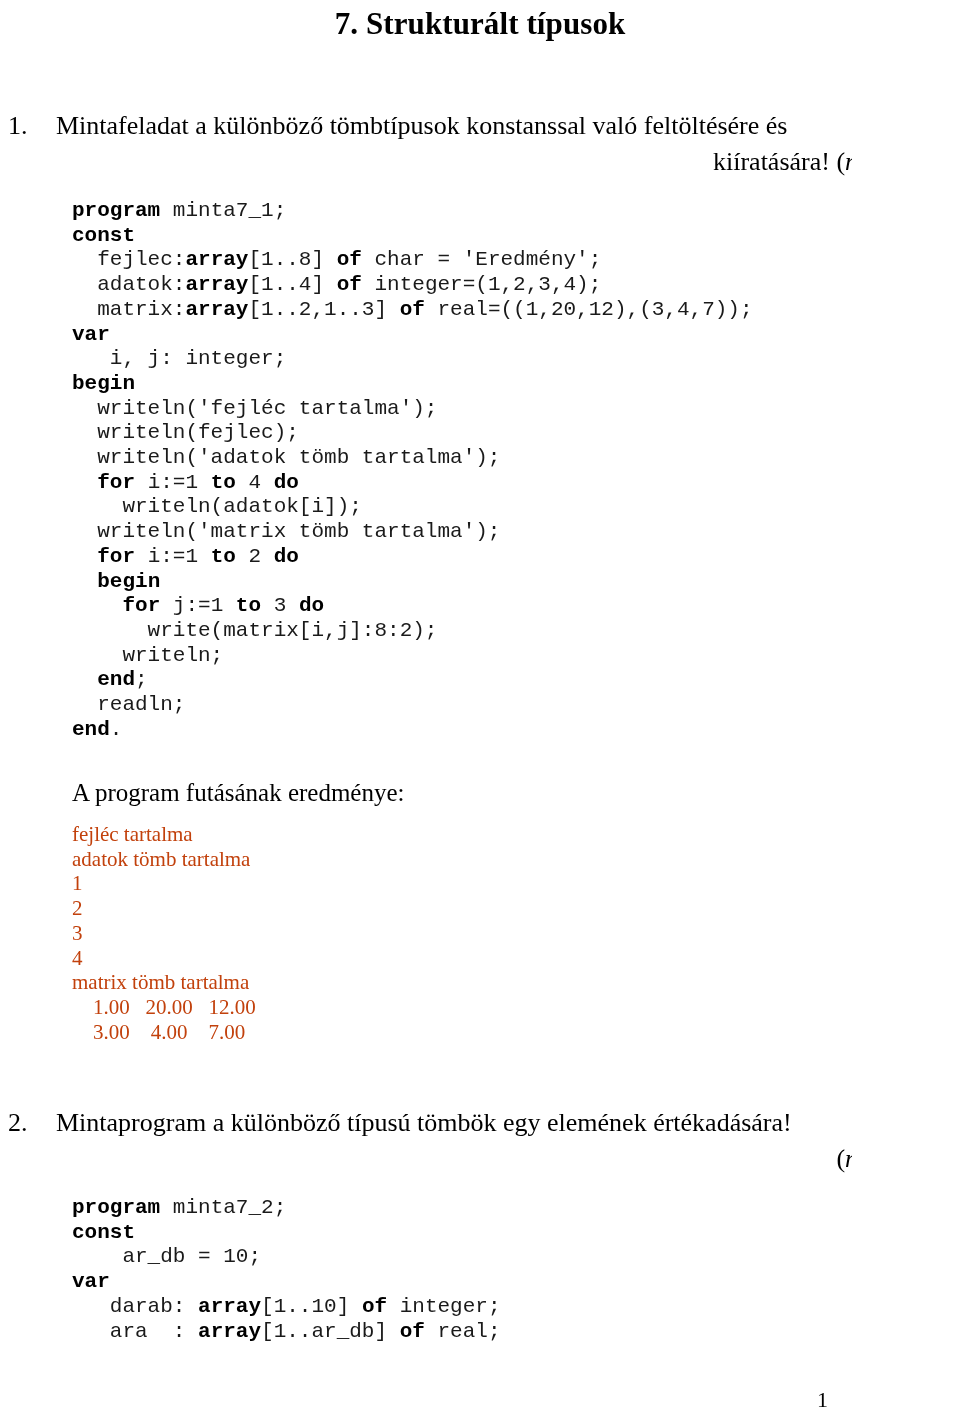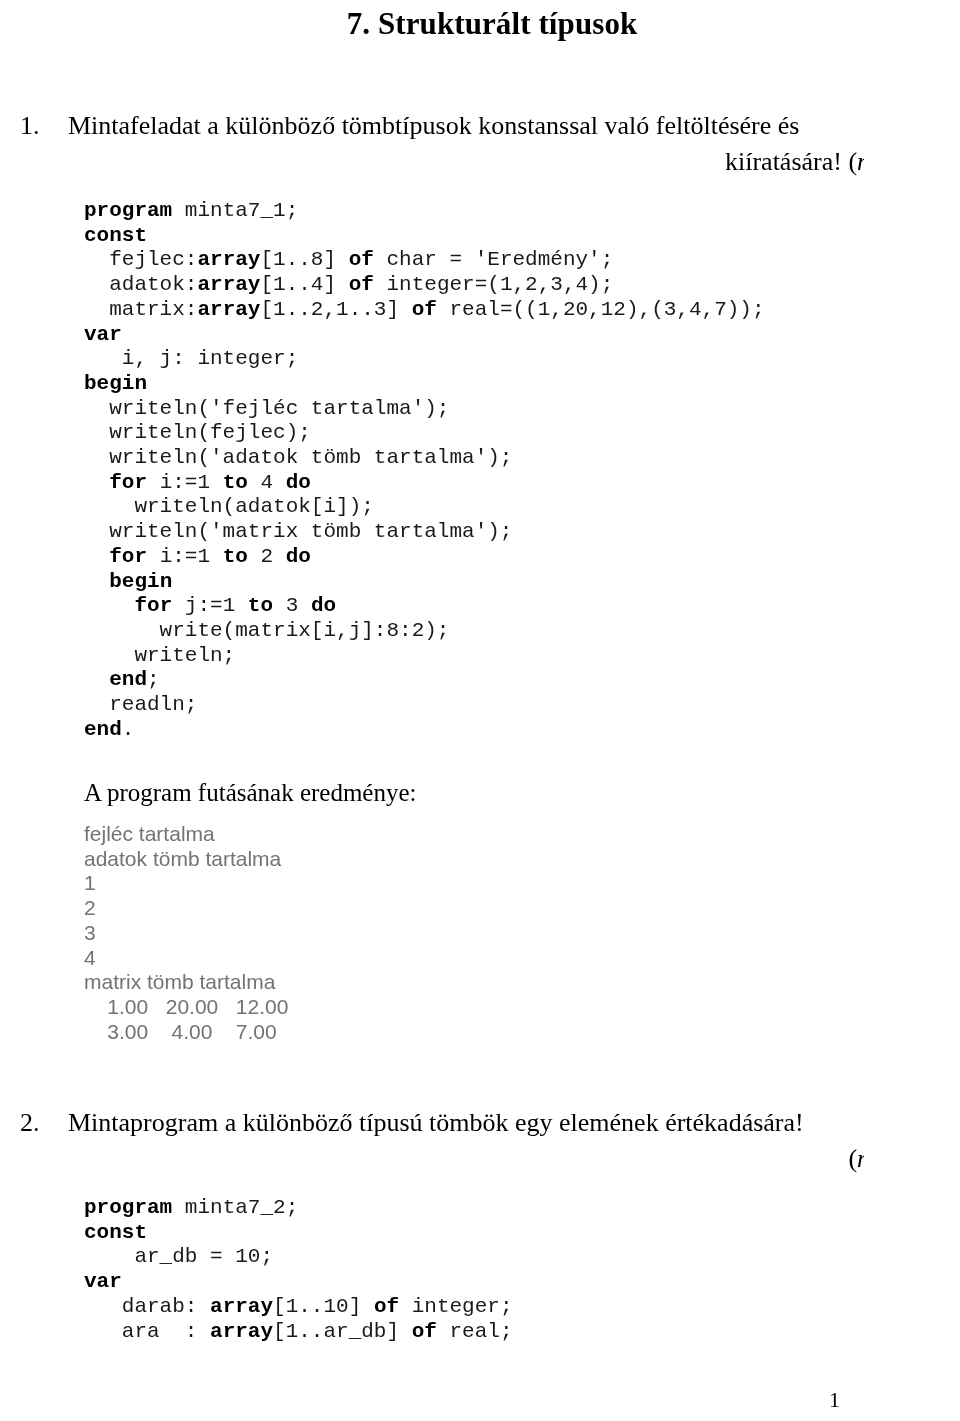--- a/index.html
+++ b/index.html
@@ -10,21 +10,20 @@
   body {
     font-family: "Liberation Serif", "DejaVu Serif", serif;
     color: #000000;
   }
   .page {
     position: relative;
     width: 852px;
     height: 1421px;
     background: #ffffff;
     overflow: hidden;
-    margin-left: 12px;
   }
 
   
   .doc-title {
     position: absolute;
     top: 4px;
     left: 0;
     width: 960px;
     text-align: center;
     font-family: "Liberation Serif", "DejaVu Serif", serif;
@@ -84,25 +83,25 @@
     left: 72px;
     font-family: "Liberation Serif", "DejaVu Serif", serif;
     font-size: 25px;
     line-height: 30px;
   }
 
   
   .output {
     position: absolute;
     left: 72px;
-    font-family: Liberation Sans, sans-serif;
+    font-family: Liberation Serif, serif;
     font-size: 21px;
     line-height: 24.7px;
     white-space: pre;
-    color: #737373;
+    color: #c2410c;
   }
 
   
   .page-number {
     position: absolute;
     right: 24px;
     bottom: 8px;
     font-family: "Liberation Serif", "DejaVu Serif", serif;
     font-size: 22px;
     line-height: 26px;

